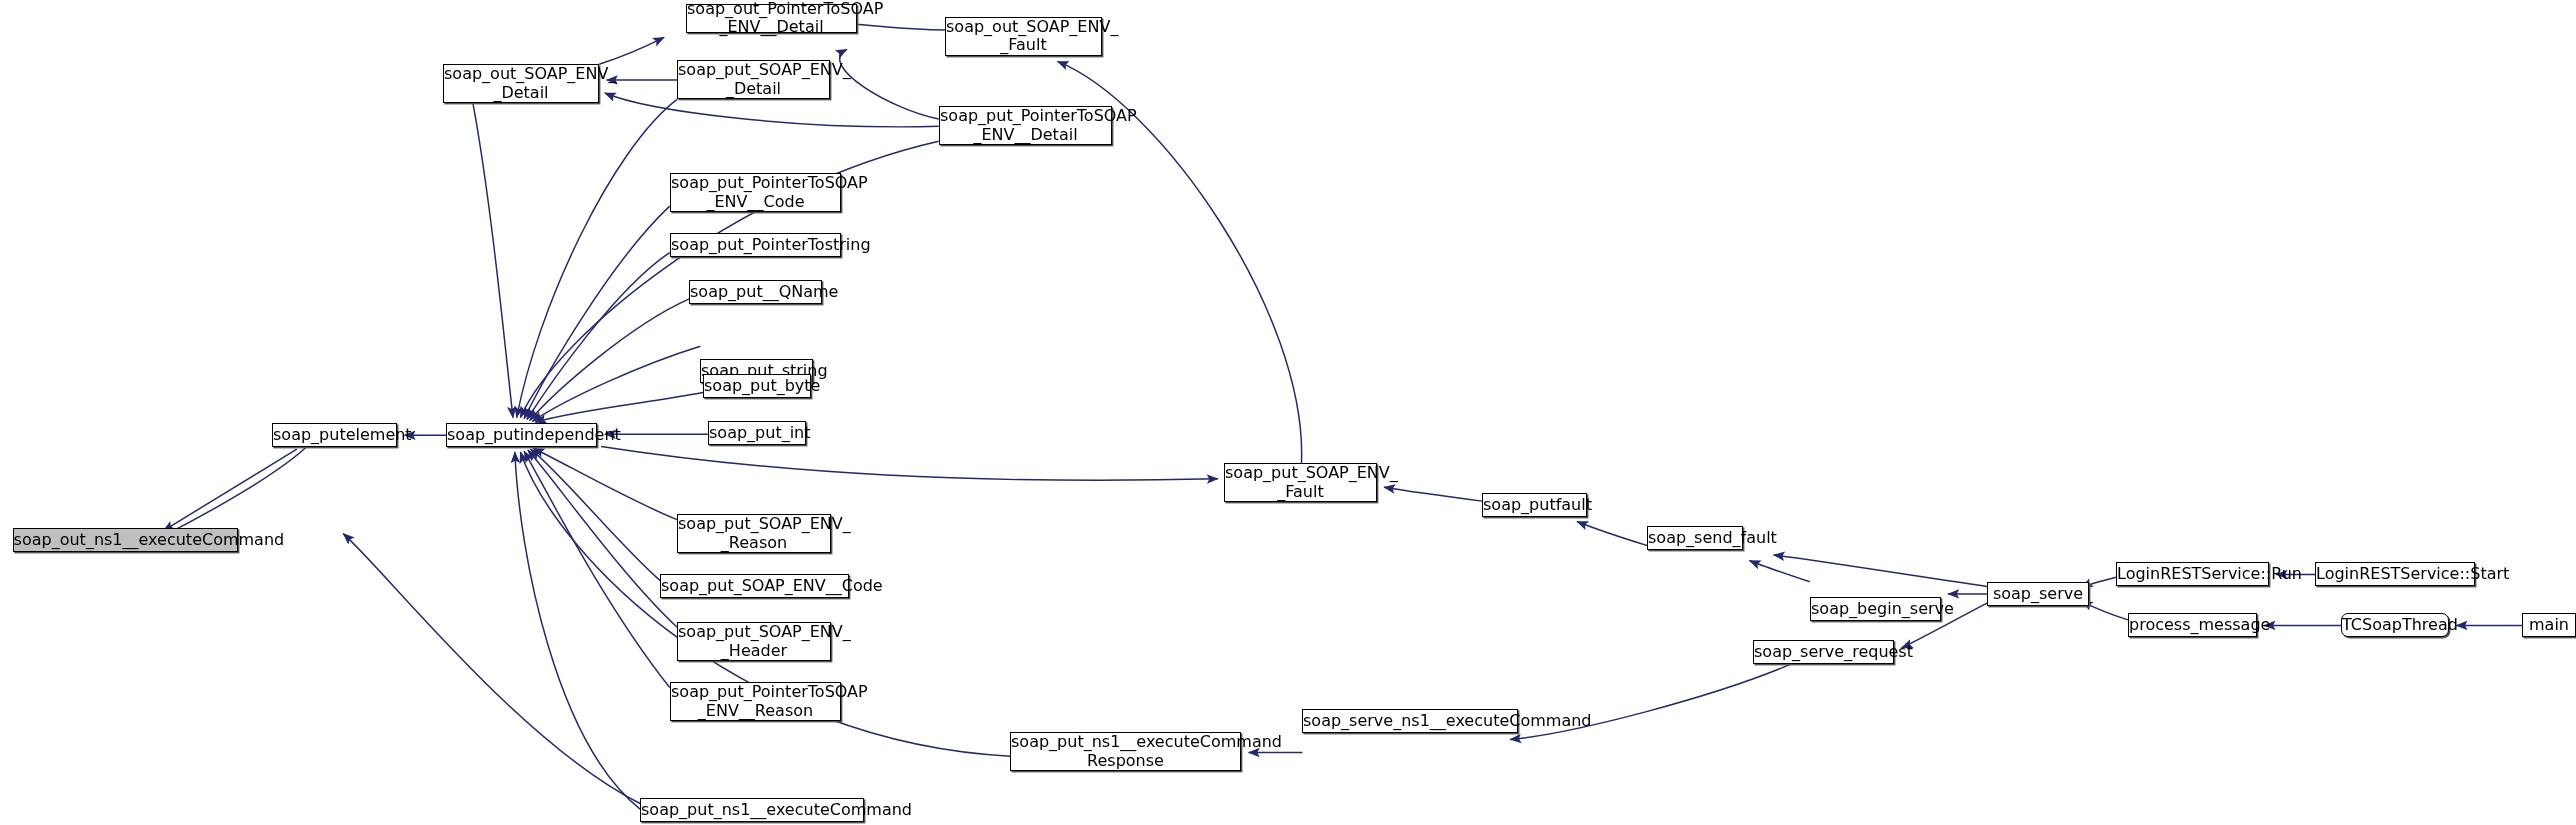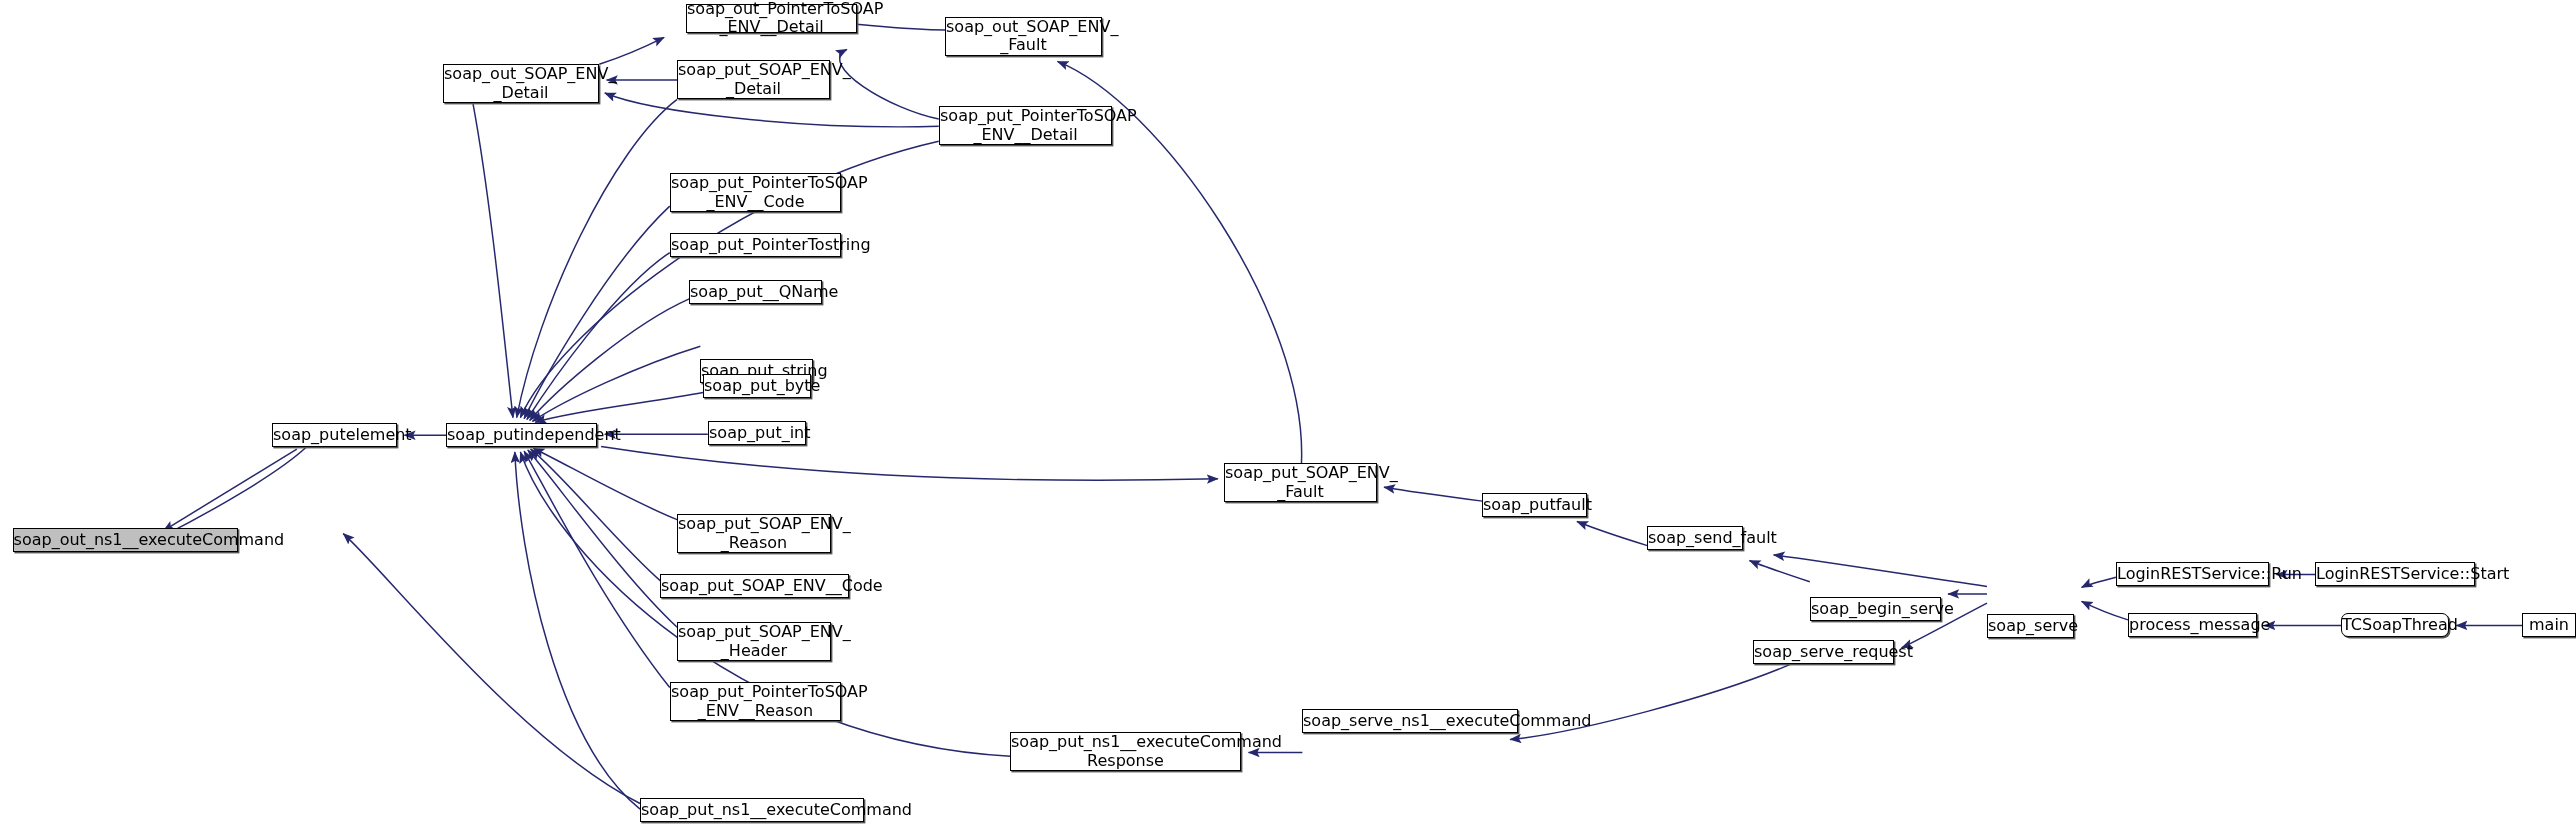--- a/index.html
+++ b/index.html
@@ -113,21 +113,21 @@
       <div class="node" style="left: 677px; top: 622px; width: 154px; height: 39px;"><span>soap_put_SOAP_ENV_
 _Header</span></div>
       <div class="node" style="left: 670px; top: 682px; width: 171px; height: 39px;"><span>soap_put_PointerToSOAP
 _ENV__Reason</span></div>
       <div class="node root" style="left: 4.6px; top: 528px; width: 225px; height: 24px; margin-left: 8px;"><span>soap_out_ns1__executeCommand</span></div>
       <div class="node" style="left: 1224px; top: 463px; width: 153px; height: 39px;"><span>soap_put_SOAP_ENV_
 _Fault</span></div>
       <div class="node" style="left: 1482px; top: 493px; width: 105px; height: 24px;"><span>soap_putfault</span></div>
       <div class="node" style="left: 1647px; top: 526px; width: 96px; height: 24px;"><span>soap_send_fault</span></div>
       <div class="node" style="left: 1810px; top: 582px; width: 131px; height: 24px; margin-top: 15px;"><span>soap_begin_serve</span></div>
-      <div class="node" style="left: 1987px; top: 614px; width: 87px; height: 24px;"><span>soap_serve</span></div>
+      <div class="node" style="left: 1987px; top: 582px; width: 102px; height: 24px;"><span>soap_serve</span></div>
       <div class="node" style="left: 2116px; top: 562px; width: 153px; height: 24px;"><span>LoginRESTService::Run</span></div>
       <div class="node" style="left: 2315px; top: 562px; width: 160px; height: 24px;"><span>LoginRESTService::Start</span></div>
       <div class="node" style="left: 2128px; top: 613px; width: 129px; height: 24px;"><span>process_message</span></div>
       <div class="node" style="left: 2341px; top: 613px; width: 108px; height: 24px; border-radius: 7px;"><span>TCSoapThread</span></div>
       <div class="node" style="left: 2522px; top: 613px; width: 54px; height: 24px;"><span>main</span></div>
       <div class="node" style="left: 1753px; top: 640px; width: 141px; height: 24px;"><span>soap_serve_request</span></div>
       <div class="node" style="left: 1010px; top: 732px; width: 231px; height: 39px;"><span>soap_put_ns1__executeCommand
 Response</span></div>
       <div class="node" style="left: 1302px; top: 709px; width: 216px; height: 24px;"><span>soap_serve_ns1__executeCommand</span></div>
       <div class="node" style="left: 640px; top: 798px; width: 224px; height: 24px;"><span>soap_put_ns1__executeCommand</span></div>

